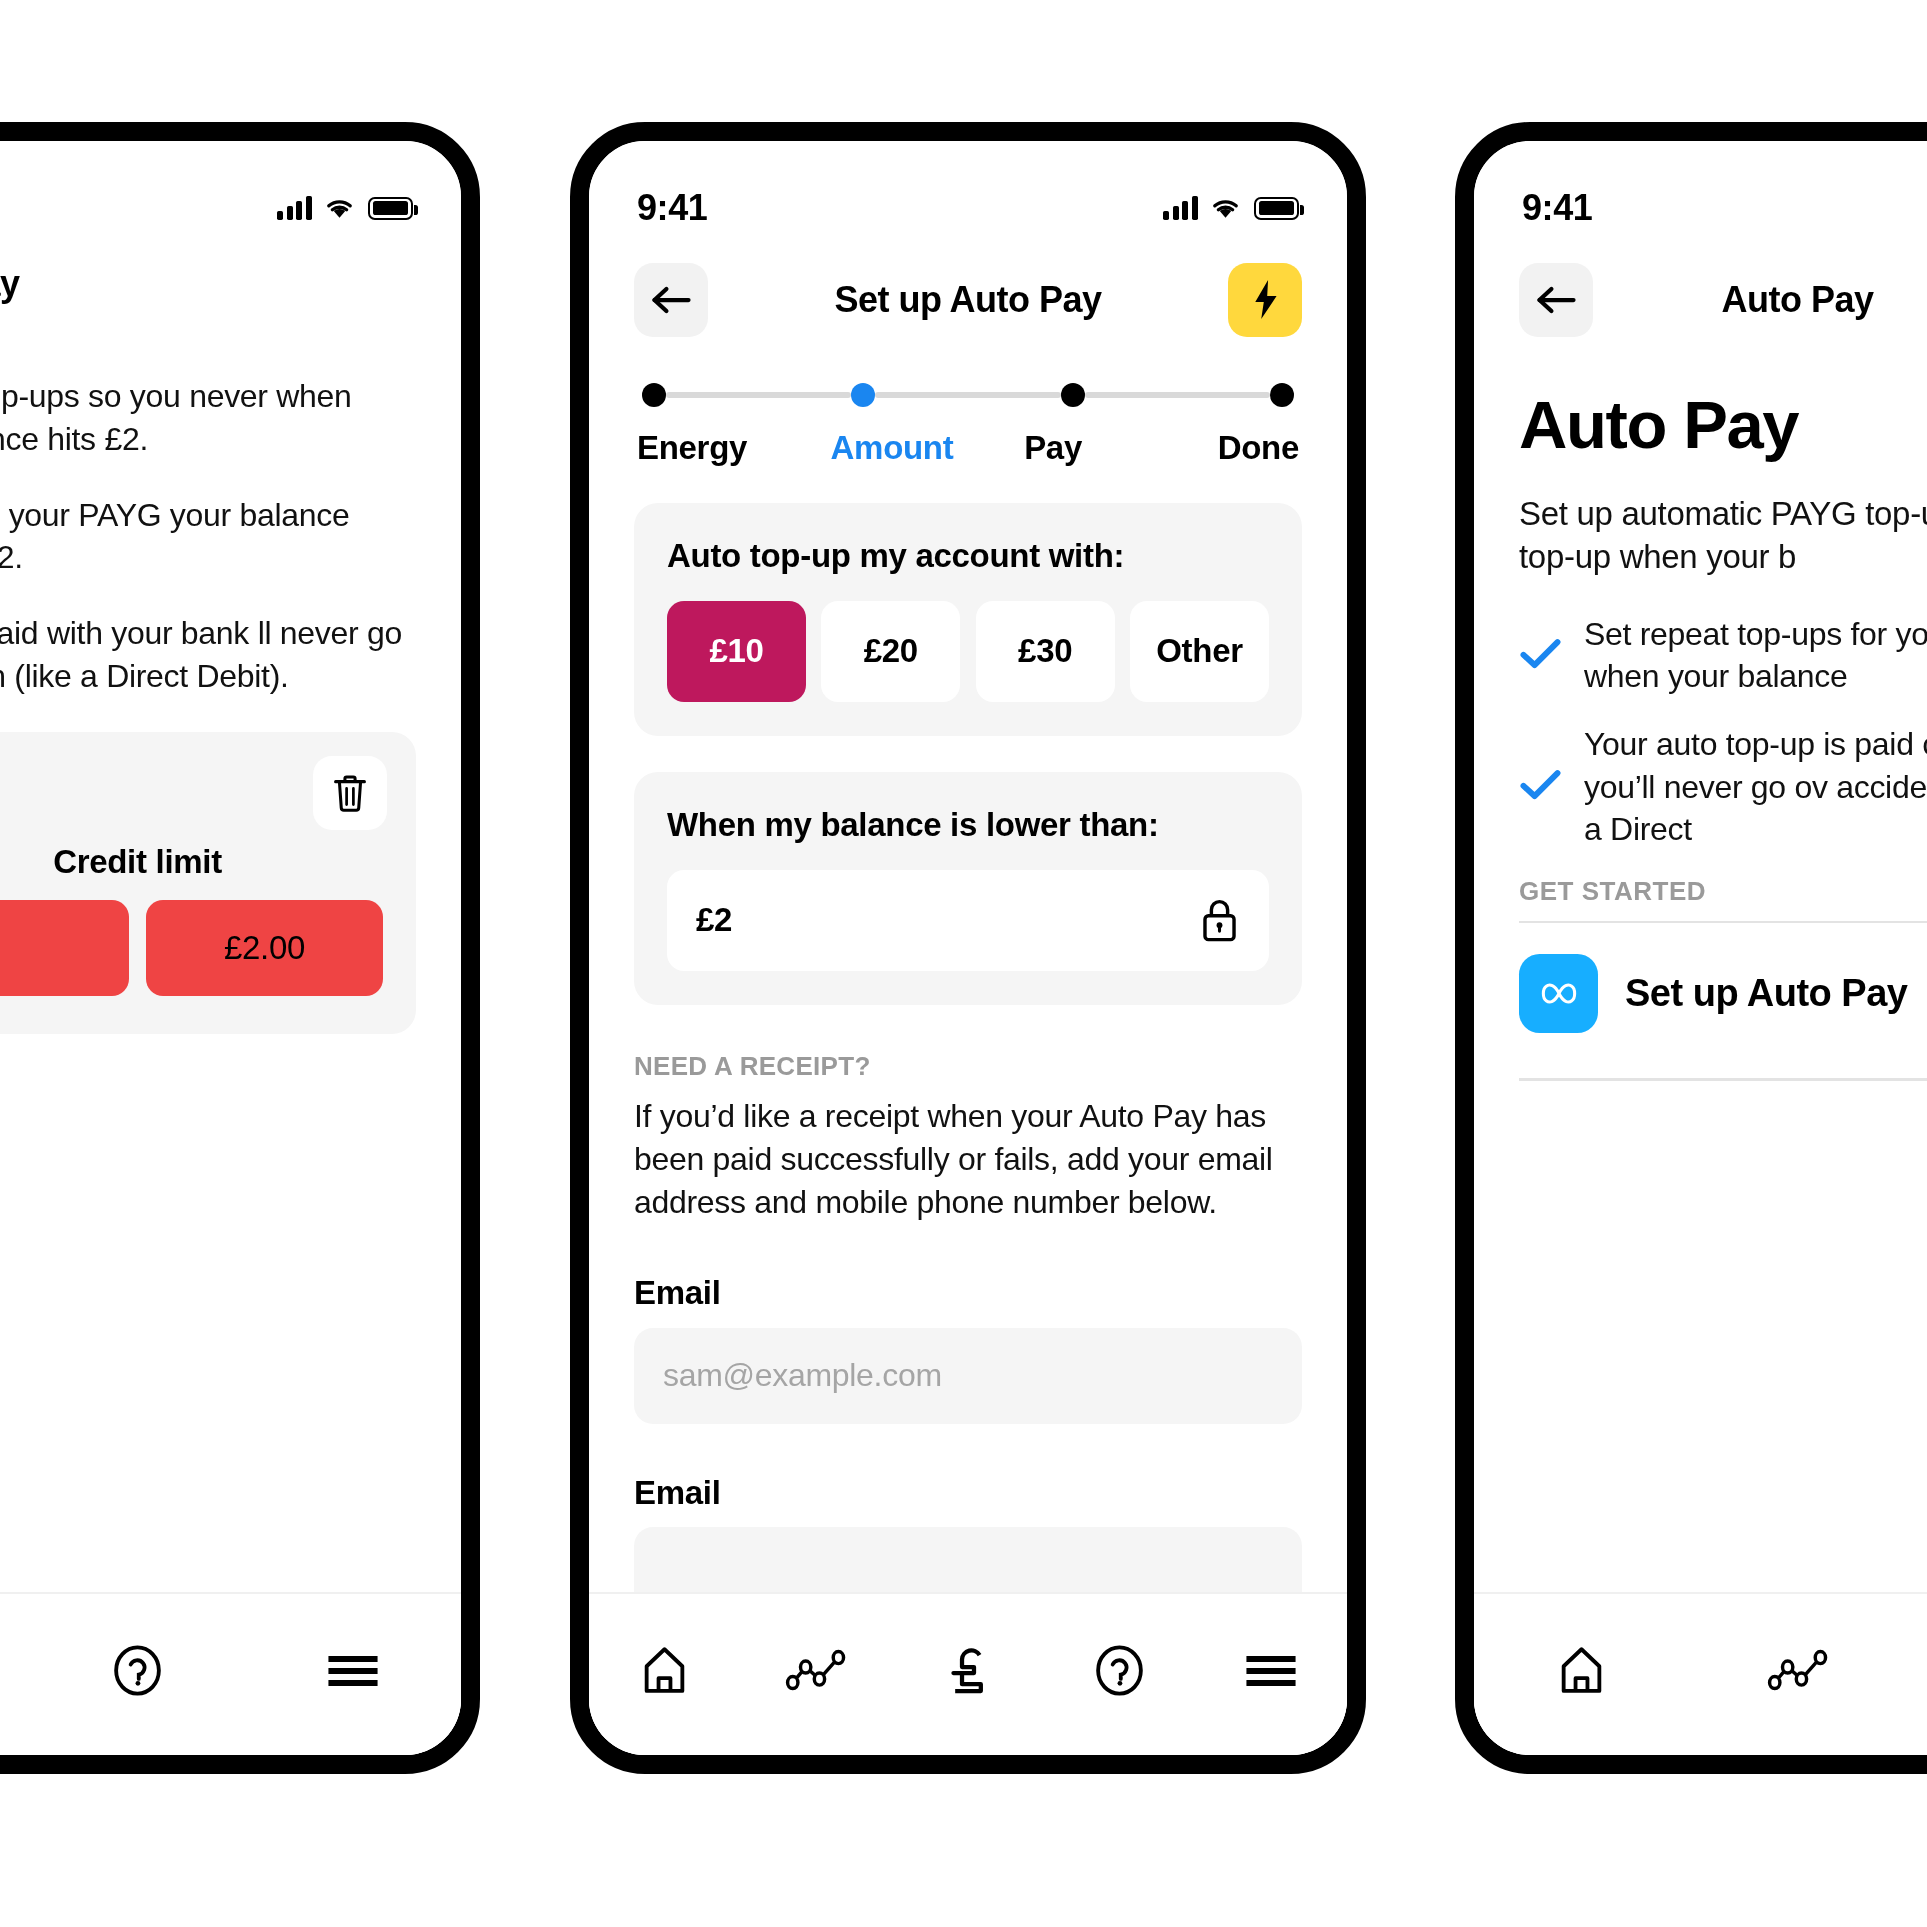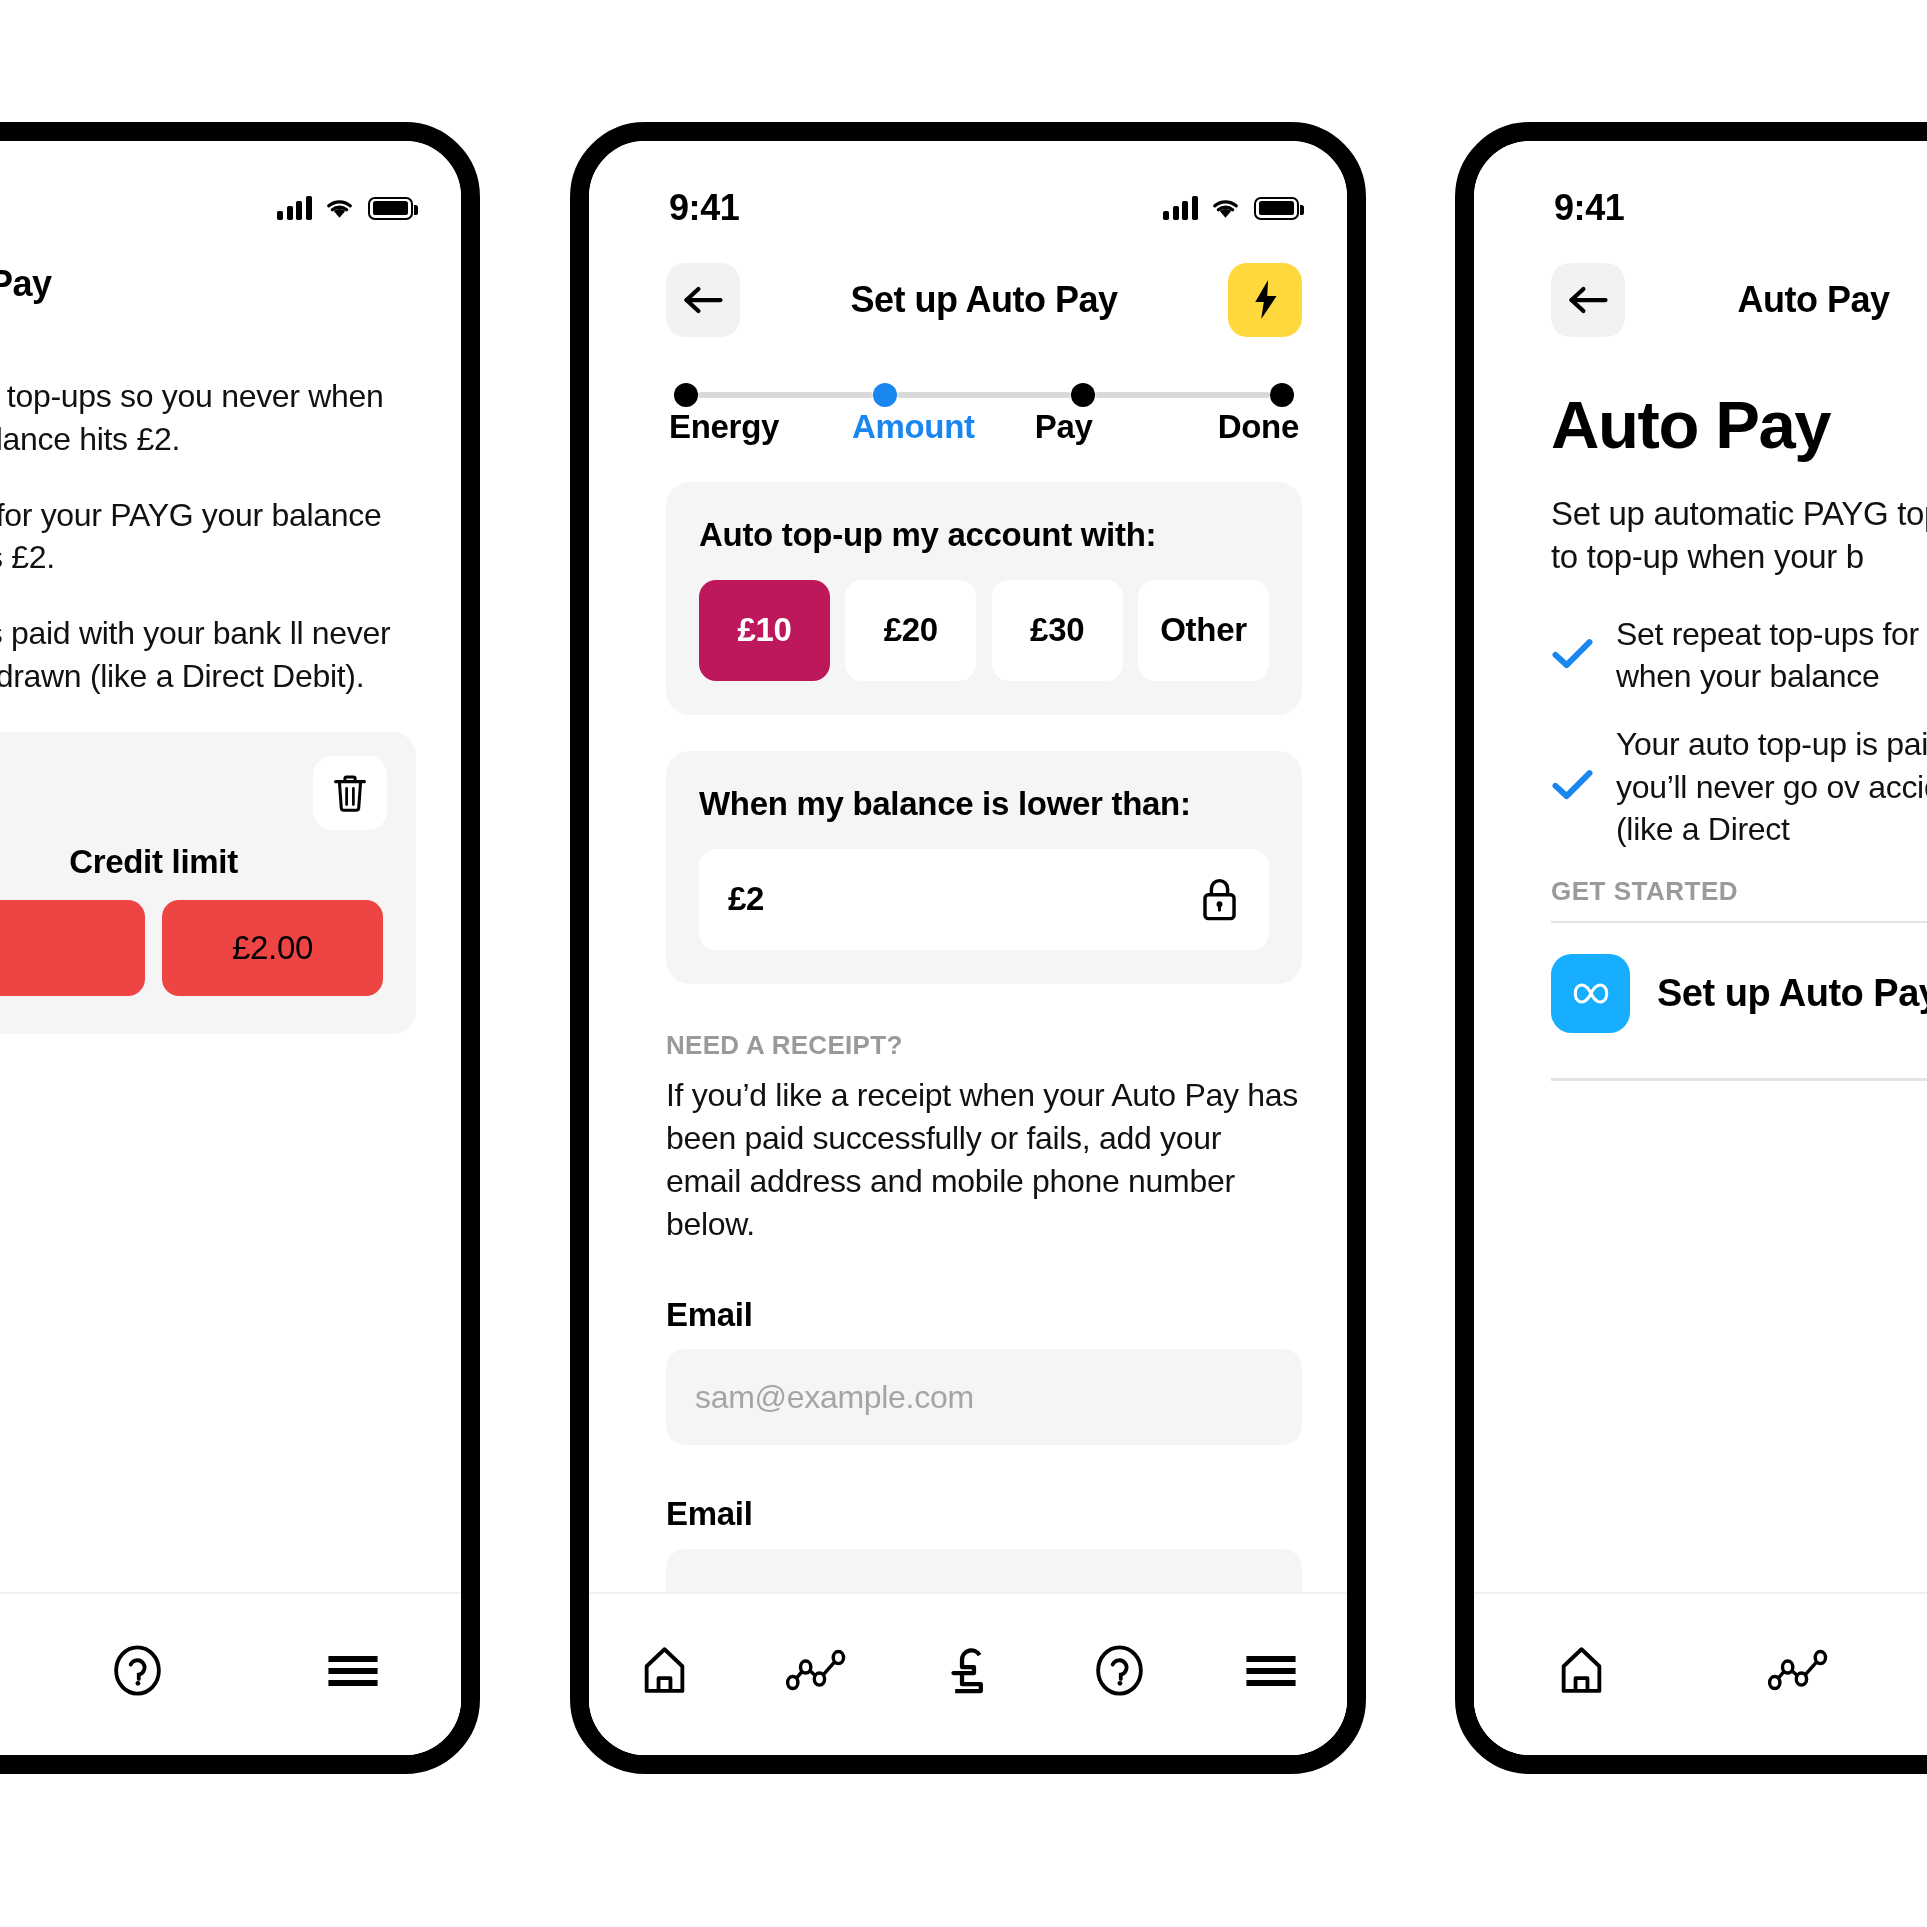--- a/index.html
+++ b/index.html
@@ -17,21 +17,20 @@
     background: #ffffff;
     border: 19px solid #000000;
     border-radius: 75px;
     overflow: hidden;
   }
   .screen {
     position: absolute;
     inset: 0;
     background: #ffffff;
     overflow: hidden;
-    padding-left: 32px;
   }
 
   
   #phone-left   { left: -205px; top: 122px;  width: 685px;  height: 1652px; }
   
   #phone-center { left: 570px;  top: 122px;  width: 796px;  height: 1652px; }
   
   #phone-right  { left: 1455px; top: 122px;  width: 685px;  height: 1652px; }
 
   
@@ -92,21 +91,21 @@
   .nav-spacer { width: 74px; flex: 0 0 auto; }
 
   
   .stepper { padding: 36px 48px 0 48px; }
   .stepper-track {
     display: flex; align-items: center; padding: 0 5.1px;
   }
   .step-dot { width: 24px; height: 24px; border-radius: 50%; background: #000; flex: 0 0 auto; }
   .step-dot.active { background: #1a86f0; }
   .step-line { flex: 1 1 auto; height: 6px; background: #d9d9d9; border-radius: 3.4px; }
-  .stepper-labels { display: flex; margin-top: 1px; }
+  .stepper-labels { display: flex; margin-top: 22px; }
   .stepper-labels span {
     flex: 1 1 0;
     font-size: 33px;
     font-weight: 700;
     letter-spacing: -0.3px;
     color: #000;
     text-align: left;
   }
   .stepper-labels span:last-child { text-align: right; flex: 0 0 auto; }
   .stepper-labels span.active { color: #1a86f0; }

